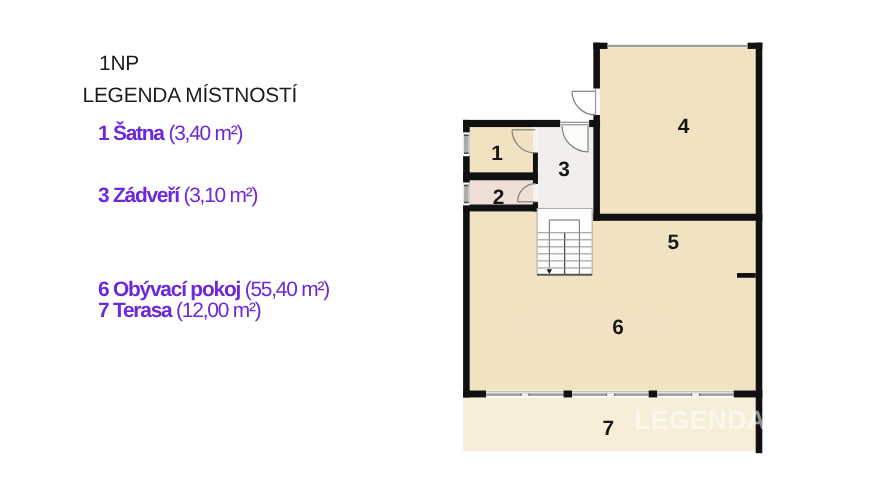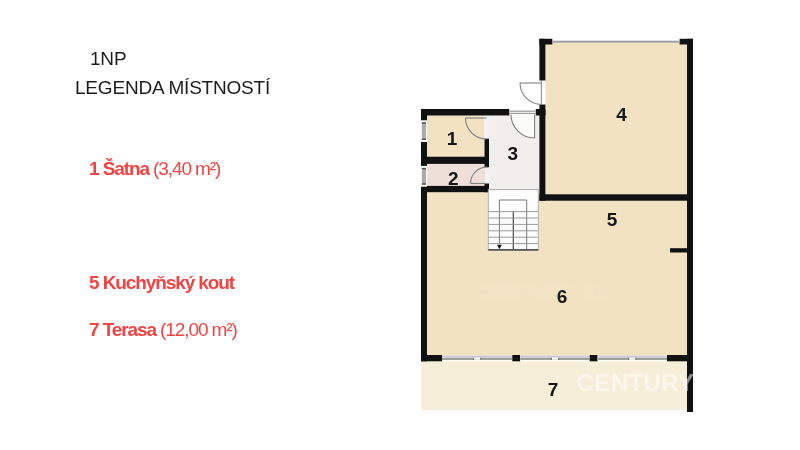--- a/index.html
+++ b/index.html
@@ -1,36 +1,37 @@
 <!DOCTYPE html>
 <html><head>
 <meta charset="utf-8">
 <style>
   html,body{margin:0;padding:0;background:#ffffff;}
   #page{position:relative;width:800px;height:450px;background:#ffffff;overflow:hidden;
         font-family:Liberation Sans, sans-serif;}
-  .lg{position:absolute;white-space:nowrap;color:#ef4444;font-size:19px;line-height:1;letter-spacing:-1.1px;margin-top:47px;}
+  .lg{position:absolute;white-space:nowrap;color:#6d28d9;font-size:19px;line-height:1;letter-spacing:-1.1px;}
   .lt{position:absolute;white-space:nowrap;color:#1c1c1c;font-size:19px;line-height:1;letter-spacing:-0.2px;}
   svg{position:absolute;left:0;top:0;}
 </style>
 </head>
 <body>
 <div id="page">
 
   <div class="lt" style="left:90px;top:48.9px;">1NP</div>
 
   <div class="lt" style="left:75px;top:78.3px;">LEGENDA MÍSTNOSTÍ</div>
 
   <div class="lg" style="left:89px;top:112.4px;"><b>1 Šatna</b> (3,40 m²)</div>
 
 
-
-
-  <div class="lg" style="left:89px;top:226.0px;"><b>5 Kuchyňský kout</b></div>
-
+  <div class="lg" style="left:89px;top:169.2px;"><b>3 Zádveří</b> (3,10 m²)</div>
+
+
+
+  <div class="lg" style="left:89px;top:254.4px;"><b>6 Obývací pokoj</b> (55,40 m²)</div>
 
   <div class="lg" style="left:89px;top:273px;"><b>7 Terasa</b> (12,00 m²)</div>
 
   <svg width="800" height="450" viewBox="0 0 800 450">
 
     <g>
         <rect x="427" y="115.5" width="57.5" height="41.2" fill="#f1e3c2"></rect>
       </g>
 
     <g>
@@ -251,14 +252,14 @@
         <text x="562" y="303.3" font-size="19" font-weight="bold" fill="#161616" text-anchor="middle">6</text>
       </g>
 
     <g>
         <text x="553" y="395.5" font-size="19" font-weight="bold" fill="#161616" text-anchor="middle">7</text>
       </g>
   </svg>
 
   <div style="position:absolute;left:474px;top:281px;font-size:20px;font-weight:bold;letter-spacing:1px;color:rgba(255,255,255,0.09);filter:blur(1.9px);">CENTURY 21</div>
 
-  <div style="position:absolute;left:576.5px;top:368.7px;font-size:24px;font-weight:bold;letter-spacing:0.4px;color:rgba(255,255,255,0.52);">CENTURY</div>
+  <div style="position:absolute;left:576.5px;top:368.7px;font-size:24px;font-weight:bold;letter-spacing:0.4px;color:rgba(255,255,255,0.52);">LEGENDA</div>
 </div>
 
 </body></html>

